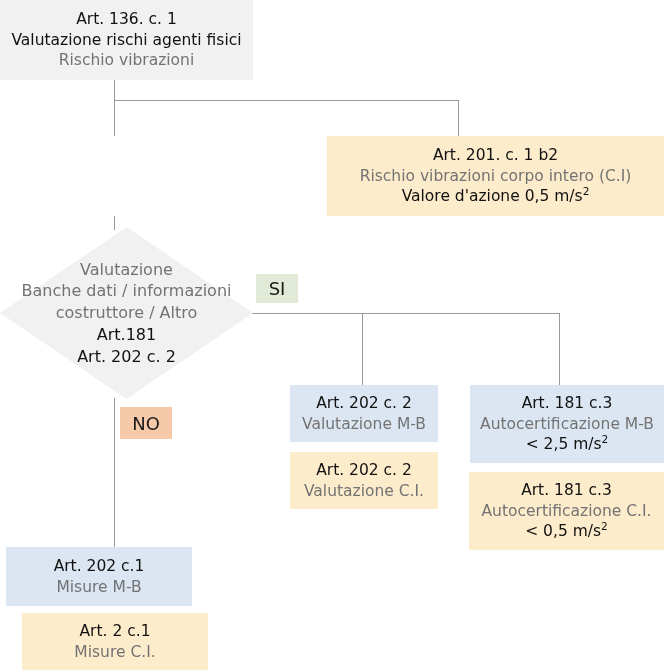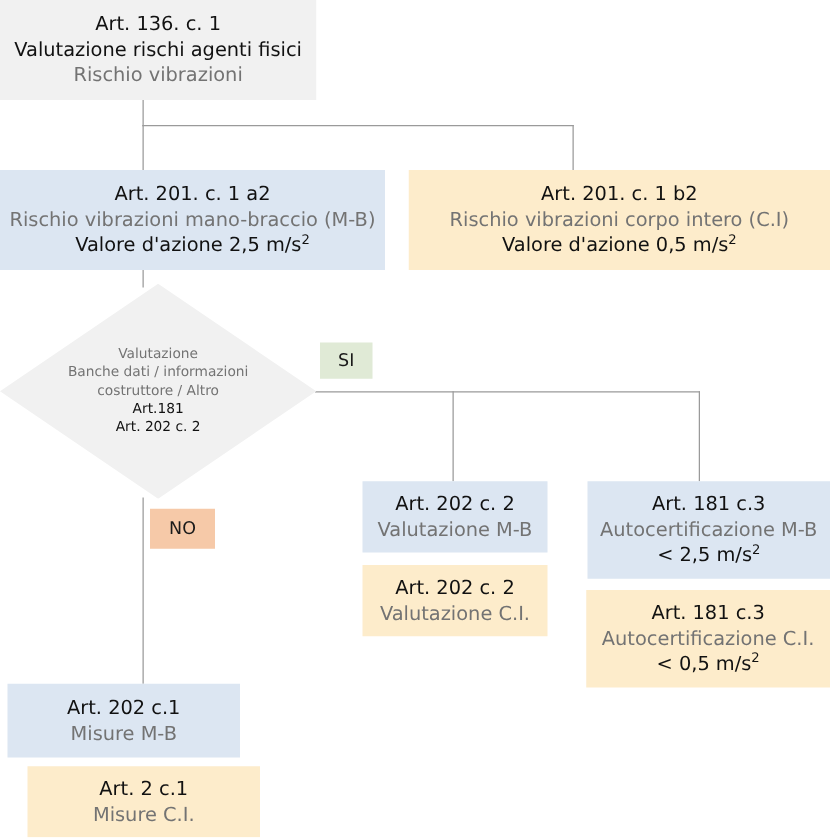--- a/index.html
+++ b/index.html
@@ -36,21 +36,21 @@
   .grey  { background: #f1f1f1; }
   .blue  { background: #dce6f2; }
   .cream { background: #fdeccb; }
   .green { background: #e0ead6; }
   .peach { background: #f6c9a8; }
 
   .txt-black { color: #111111; }
   .txt-red   { color: #737373; }
 
   .fs15 { font-size: 15.5px; }
-  .fs14 { font-size: 11px; }
+  .fs14 { font-size: 16px; }
 
   sup {
     font-size: 0.68em;
     vertical-align: super;
     line-height: 0;
   }
 
   
   .conn {
     position: absolute;
@@ -80,21 +80,21 @@
     justify-content: center;
     text-align: center;
     line-height: 1.36;
   }
   .badge {
     position: absolute;
     box-sizing: border-box;
     display: flex;
     align-items: center;
     justify-content: center;
-    font-size: 14px;
+    font-size: 18px;
     color: #1a1a1a;
     z-index: 3;
   }
 </style>
 </head>
 <body>
 
 <div id="canvas">
 
   <div class="conn v" style="left:114px; top:80px; height:21px;"></div>
@@ -112,25 +112,20 @@
   <div class="conn v" style="left:559px; top:313px; height:72px;"></div>
 
   <div class="conn v" style="left:114px; top:398px; height:149px;"></div>
 
   <div class="node grey fs15" style="left:0px; top:0px; width:253px; height:80px;">
     <span class="ln txt-black">Art. 136. c. 1</span>
     <span class="ln txt-black">Valutazione rischi agenti fisici</span>
     <span class="ln txt-red">Rischio vibrazioni</span>
   </div>
 
-  <div class="node blue fs15" style="left:0px; top:136px; width:308px; height:80px;">
-    <span class="ln txt-black">Art. 201. c. 1 a2</span>
-    <span class="ln txt-red">Rischio vibrazioni mano-braccio (M-B)</span>
-    <span class="ln txt-black"><span>Valore d'azione 2,5 m/s</span><sup>2</sup></span>
-  </div>
 
   <div class="node cream fs15" style="left:327px; top:136px; width:337px; height:80px;">
     <span class="ln txt-black">Art. 201. c. 1 b2</span>
     <span class="ln txt-red">Rischio vibrazioni corpo intero (C.I)</span>
     <span class="ln txt-black"><span>Valore d'azione 0,5 m/s</span><sup>2</sup></span>
   </div>
 
   <div class="diamond" style="left:0px; top:227px; width:253px; height:172px;">
     <svg width="253" height="172" viewBox="0 0 253 172" aria-hidden="true">
       <polygon points="126.5,0 253,86 126.5,172 0,86" fill="#f1f1f1"></polygon>

